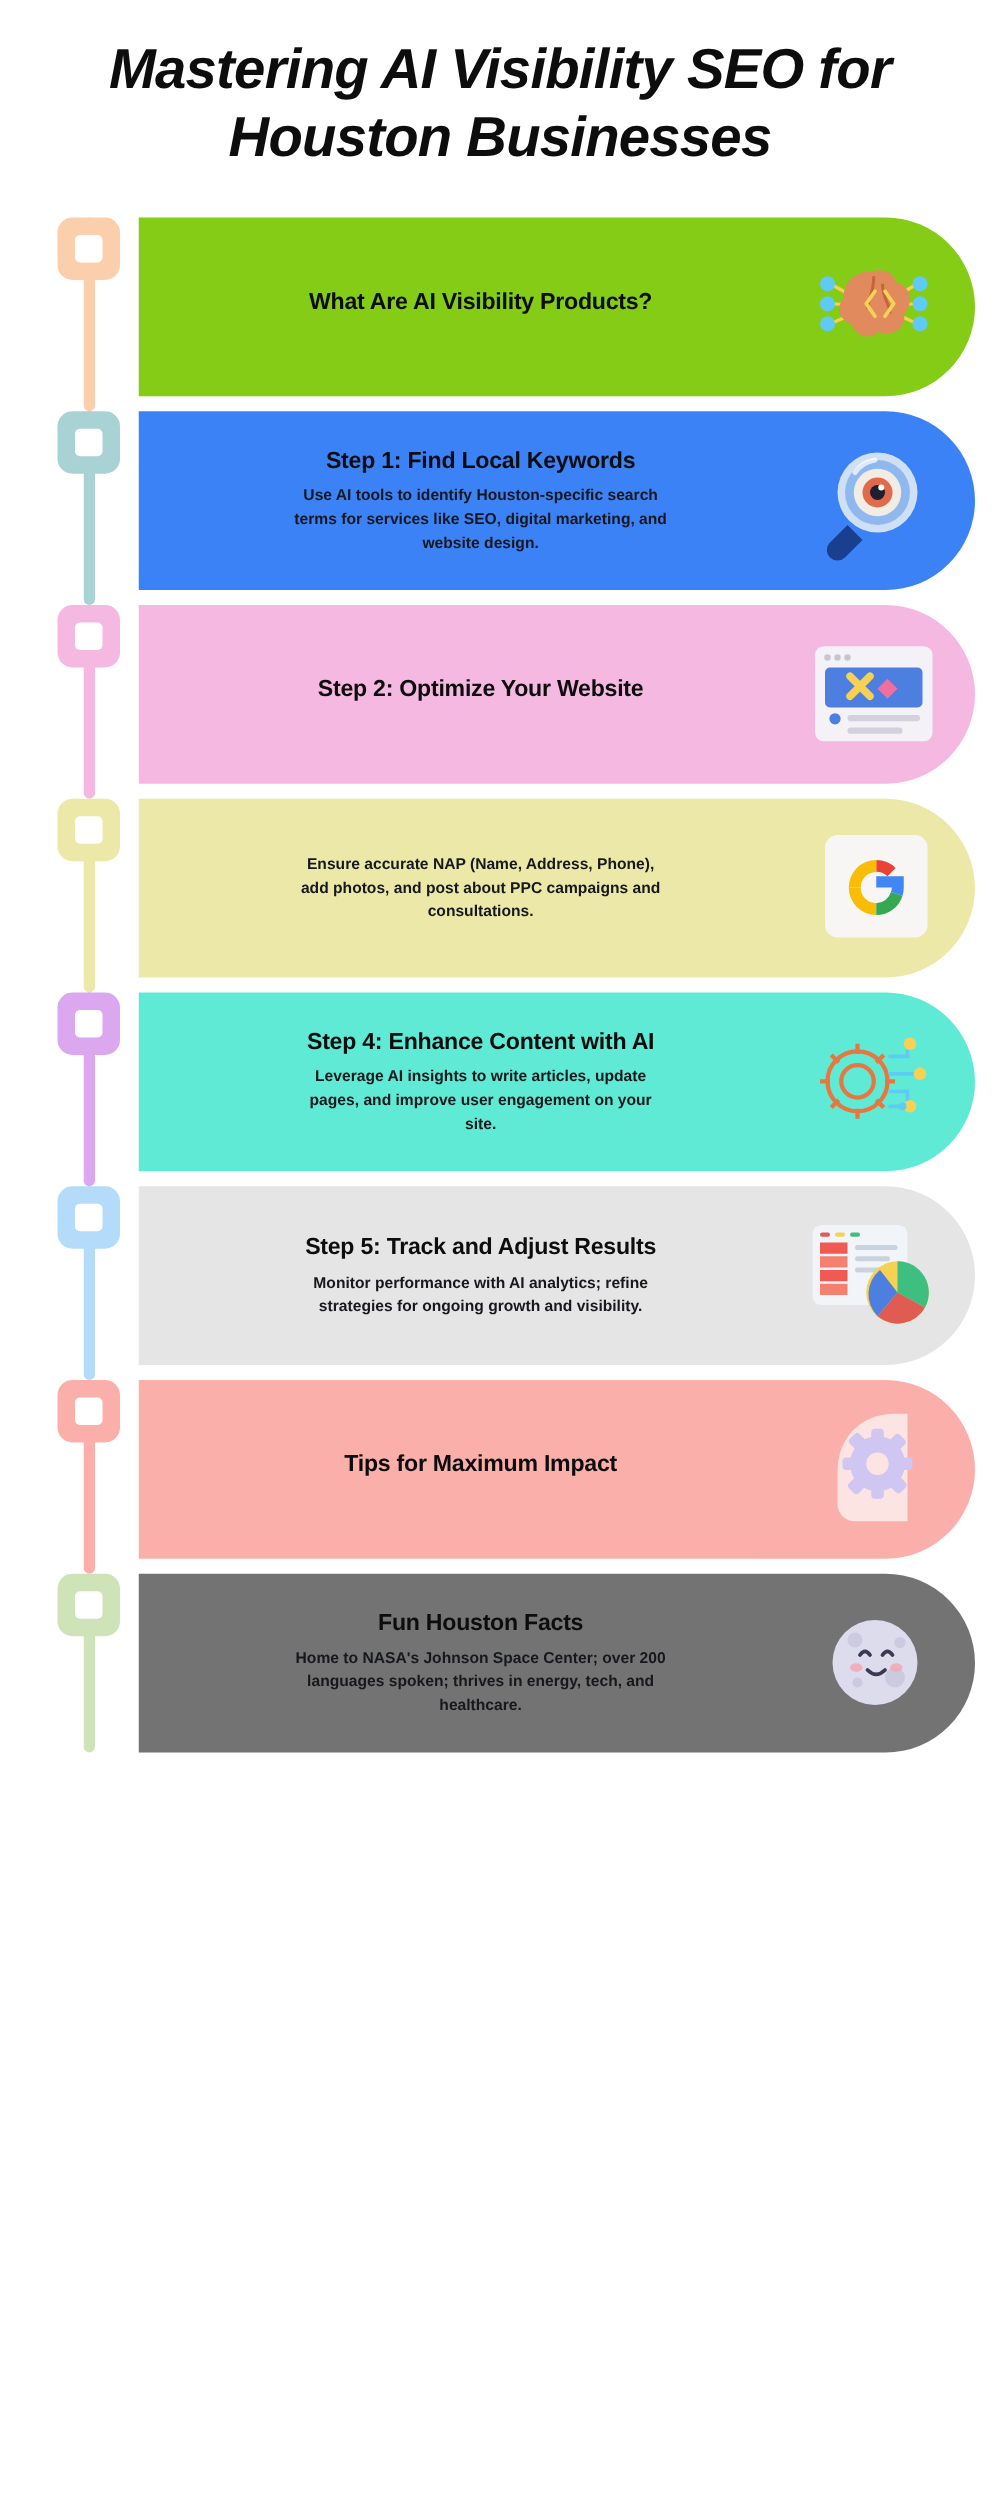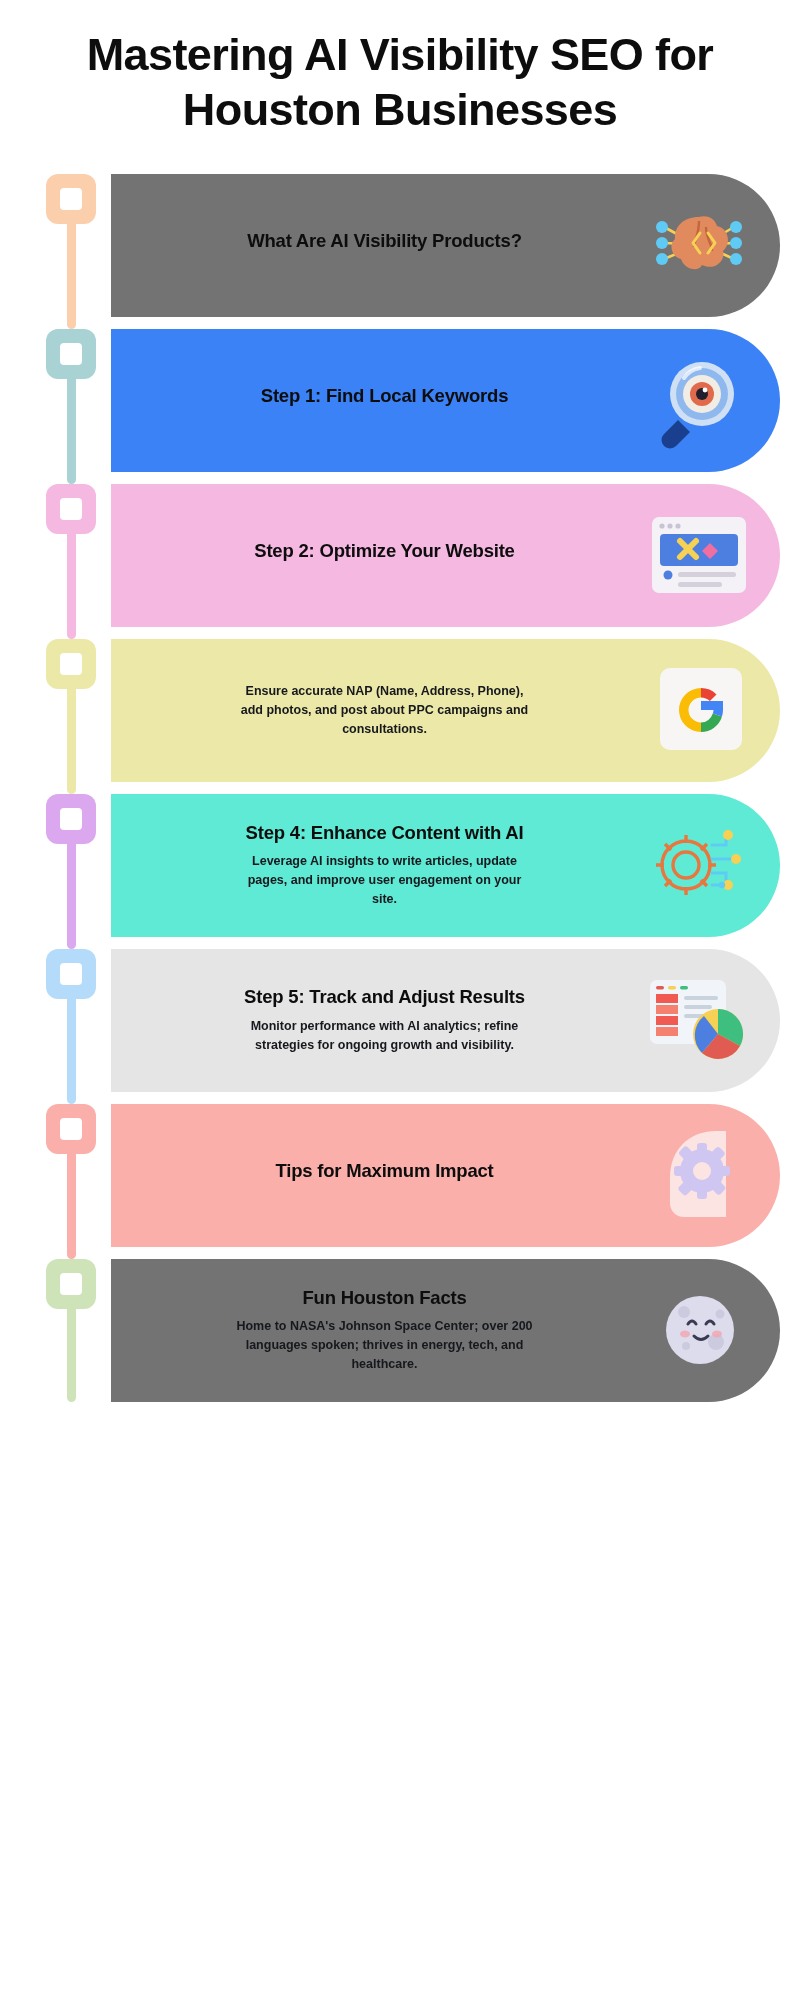--- a/index.html
+++ b/index.html
@@ -9,20 +9,21 @@
     background:#ffffff;
     font-family:"Liberation Sans", sans-serif;
     position:relative;
     overflow:hidden;
   }
 
   
   .title-block {
     padding:28px 60px 0 60px;
     text-align:center;
+    font-style:italic;
   }
   .title-block h1 {
     font-size:45px;
     line-height:1.22;
     font-weight:bold;
     color:#0d0d0d;
     letter-spacing:-0.6px;
   }
 
   
@@ -122,21 +123,21 @@
   <h1>Mastering AI Visibility SEO for Houston Businesses</h1>
 </div>
 
 <div class="timeline">
 
   <div class="step">
     <div class="rail" style="background:#fbcfac"></div>
     <div class="node" style="background:#fbcfac">
       <div class="node-inner"></div>
     </div>
-    <div class="card" style="background:#737373">
+    <div class="card" style="background:#84cc16">
       <h2>What Are AI Visibility Products?</h2>
       <div class="illus">
         <svg viewBox="0 0 110 100" width="110" height="100">
           <g stroke="#f7d154" stroke-width="2.6" fill="none">
             <path d="M20 32 L44 45"></path>
               <path d="M20 48 L42 49"></path>
               <path d="M20 64 L44 54"></path>
             <path d="M90 32 L68 45"></path>
               <path d="M90 48 L70 49"></path>
               <path d="M90 64 L68 54"></path>
@@ -155,20 +156,21 @@
     </div>
   </div>
 
   <div class="step">
     <div class="rail" style="background:#a8d2d4"></div>
     <div class="node" style="background:#a8d2d4">
       <div class="node-inner"></div>
     </div>
     <div class="card" style="background:#3b82f6">
       <h2>Step 1: Find Local Keywords</h2>
+      <p>Use AI tools to identify Houston-specific search terms for services like SEO, digital marketing, and website design.</p>
       <div class="illus">
         <svg viewBox="0 0 110 100" width="110" height="100">
           <path d="M34 70 L20 84 a8 8 0 0 0 12 12 L46 82 Z" fill="#1b3f8f"></path>
           <circle cx="58" cy="44" r="32" fill="#cfe0f5"></circle>
           <circle cx="58" cy="44" r="26" fill="#8fb9ee"></circle>
           <circle cx="58" cy="44" r="19" fill="#f1ece4"></circle>
           <circle cx="58" cy="44" r="12" fill="#e06a4b"></circle>
           <circle cx="58" cy="44" r="6" fill="#1f1f2e"></circle>
           <circle cx="61" cy="40" r="2.4" fill="#ffffff"></circle>
           <path d="M40 28 a24 24 0 0 1 16 -10" stroke="#ffffff" stroke-width="4" fill="none" stroke-linecap="round" opacity="0.7"></path>

